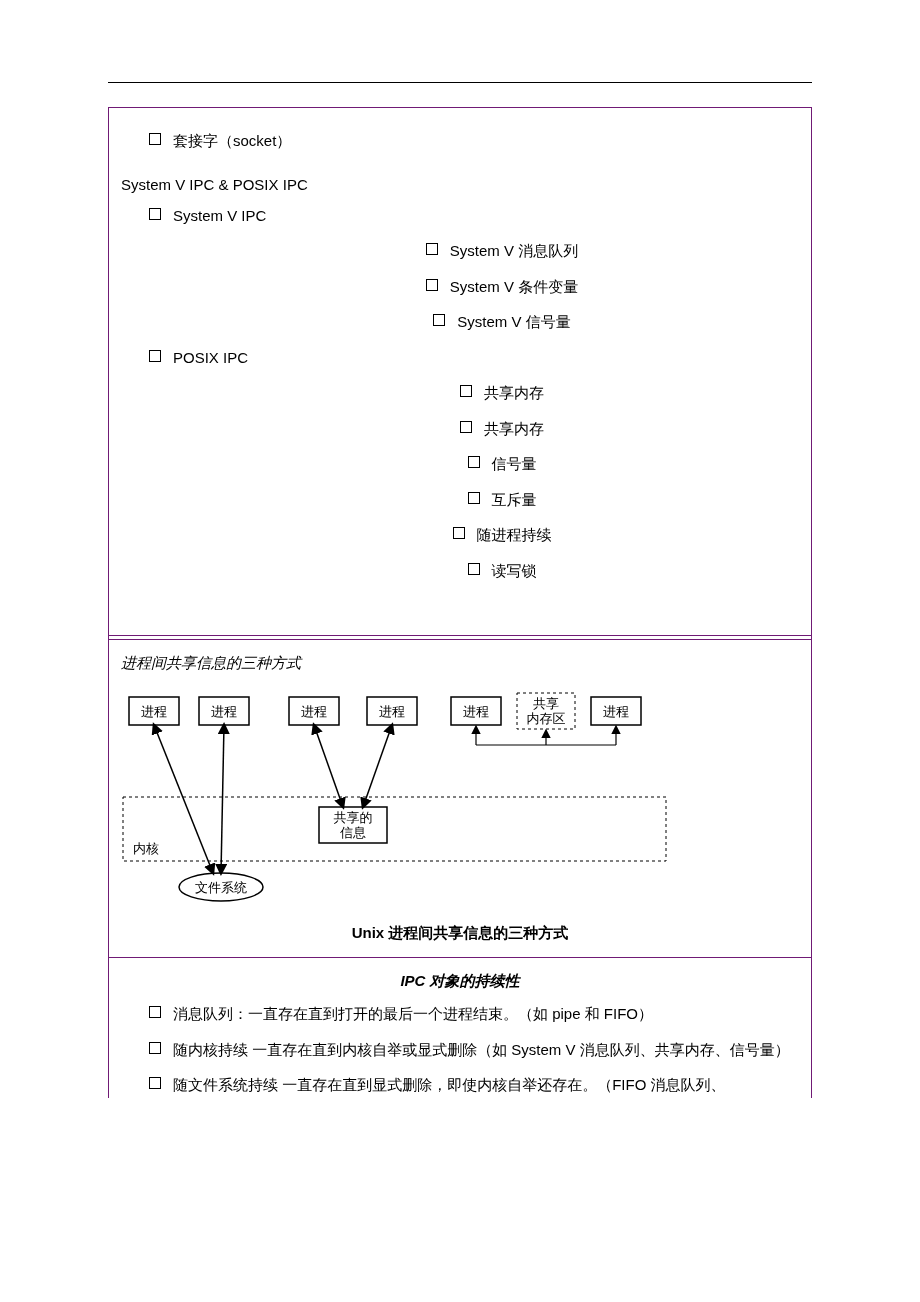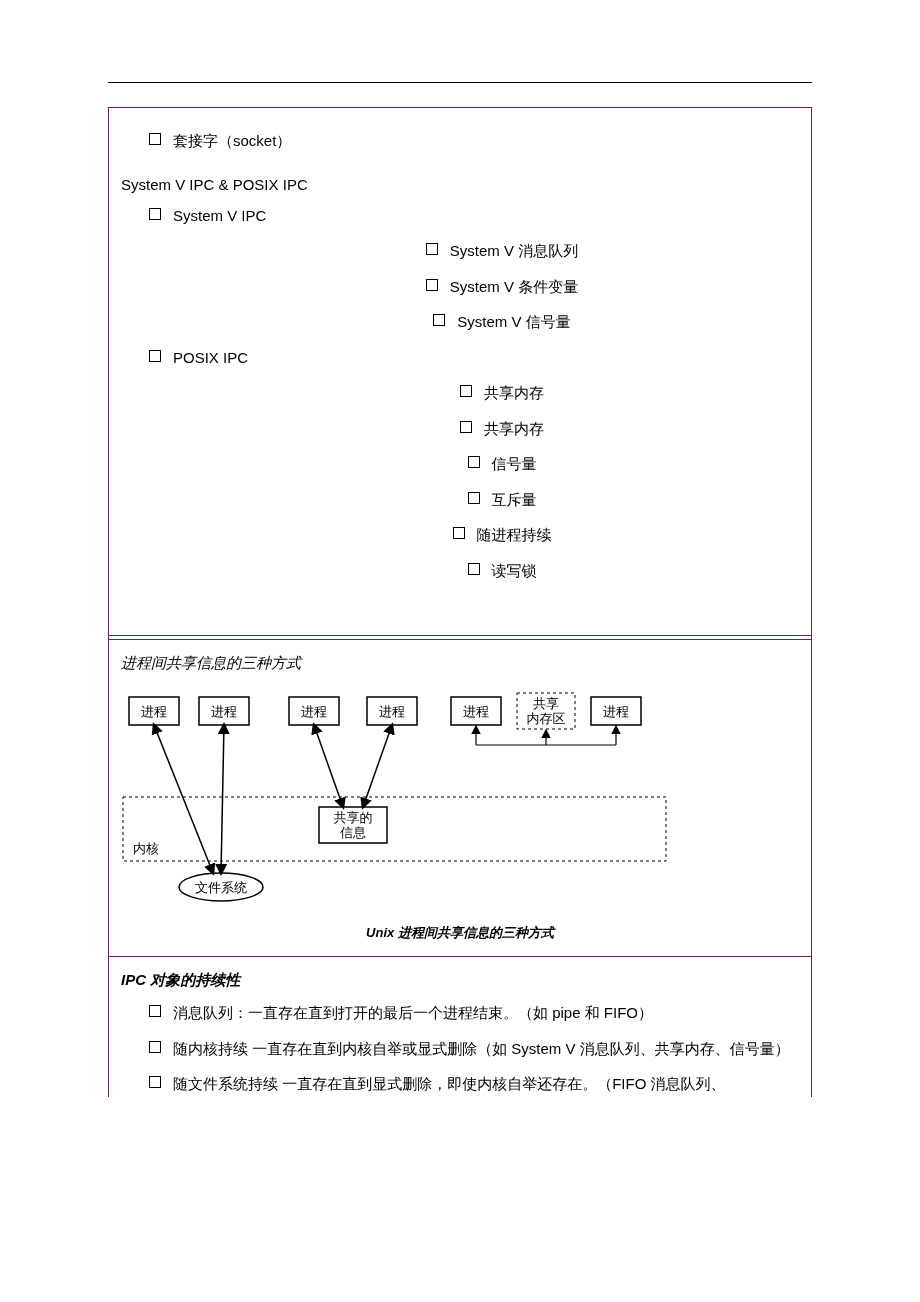--- a/index.html
+++ b/index.html
@@ -42,35 +42,34 @@
   .lvl2 { margin-left: 84px; justify-content: center; }
   .bold { font-weight: 700; }
   .section-heading {
     font-weight: 400;
     margin: 22px 0 8px 0;
   }
   .cell-title {
     margin: 4px 0 4px 0;
     font-style: italic;
   }
-  .cell-title.bold { font-weight: 700; }
+  .cell-title.bold { font-weight: 700; text-align: center; }
   .diagram {
     width: 560px;
     margin-top: 10px;
   }
   .diagram text {
     font-family: "SimSun", "Microsoft YaHei", sans-serif;
     font-size: 13px;
   }
   .caption {
     text-align: center;
     font-weight: 700;
-    font-size: 13px;
+    font-size: 15px;
     margin-top: 4px;
-    font-style: italic;
   }
 </style>
 </head>
 <body>
 
 <div class="top-rule"></div>
 
 <table class="main-table">
 
   <tbody>

